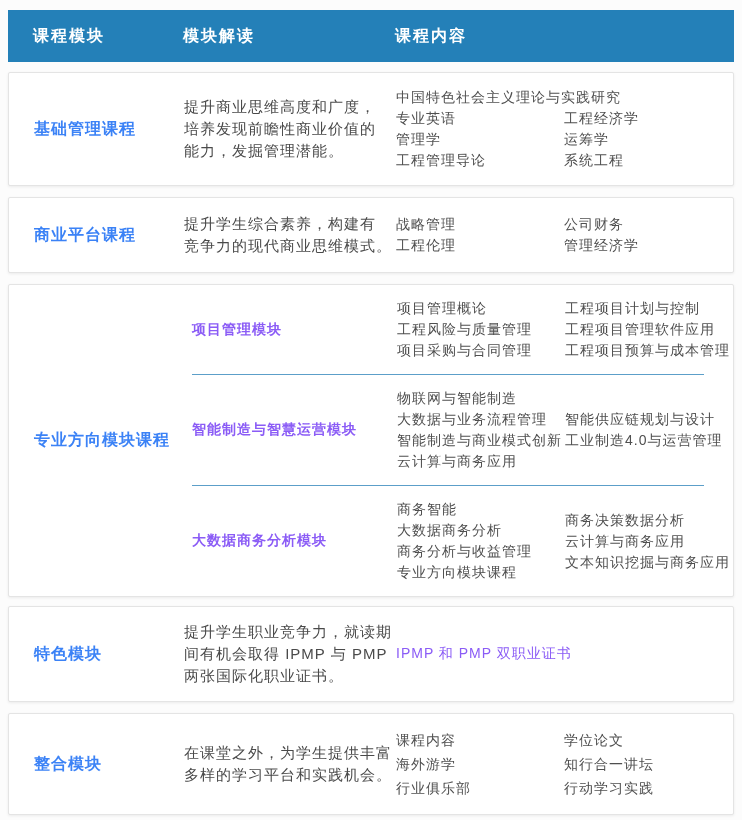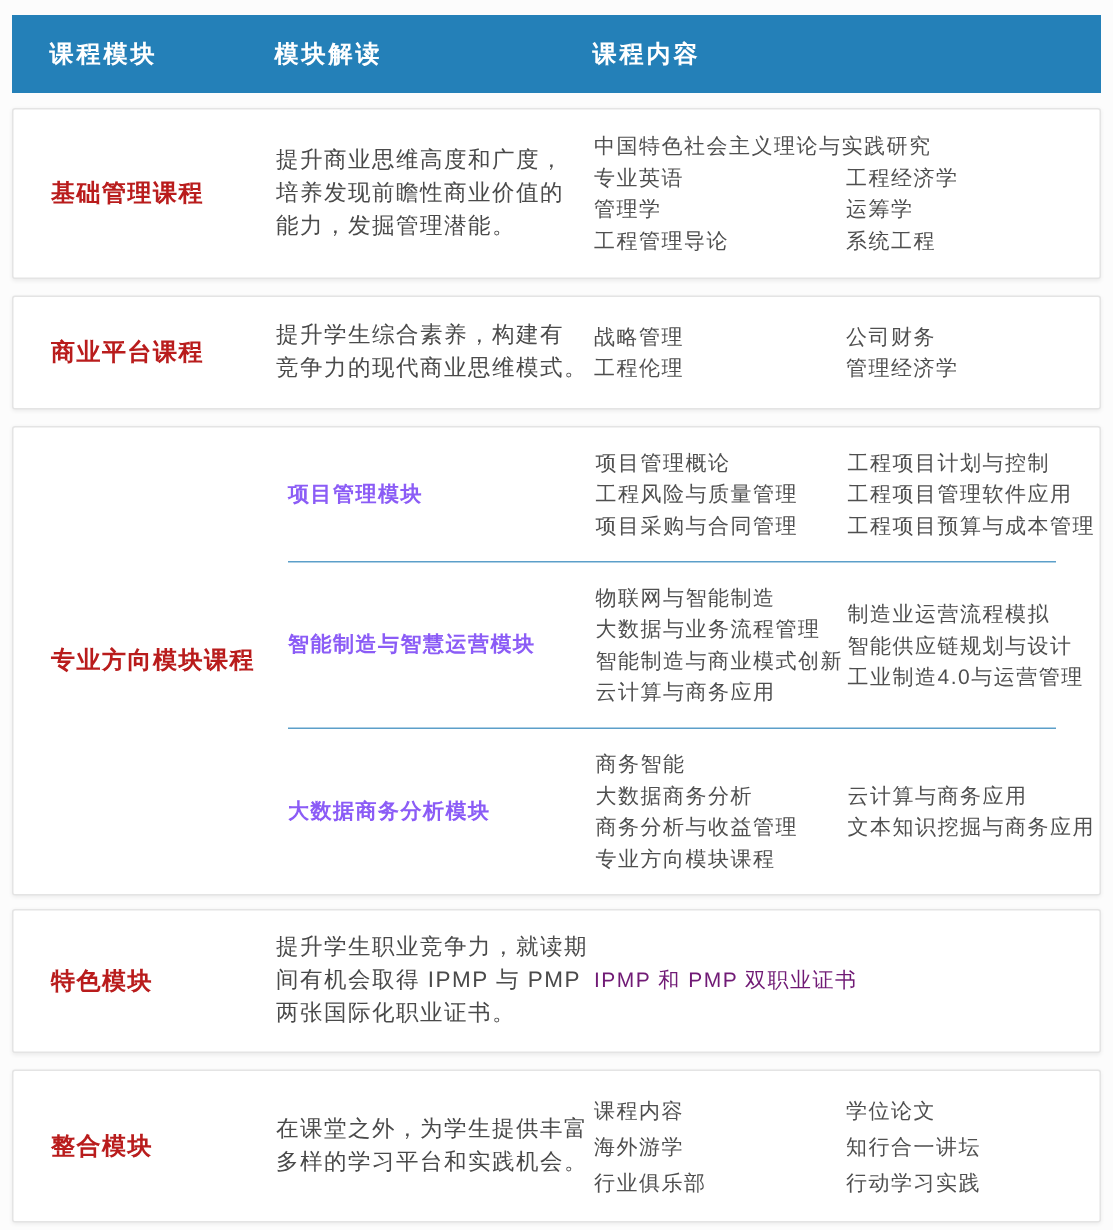--- a/index.html
+++ b/index.html
@@ -11,21 +11,21 @@
   .hdr { background:#2480B8; height:52px; display:grid;
     grid-template-columns:150px 212px 1fr; align-items:center; padding:0 25px;
     margin-bottom:10px; }
   .hdr .h-cell { color:#ffffff; font-size:16px; font-weight:bold; letter-spacing:2px; }
 
   
   .card { background:#ffffff; border:1px solid #e4e4e4; border-radius:2px;
     box-shadow:0 1px 3px rgba(0,0,0,0.07); margin-bottom:11px;
     display:grid; grid-template-columns:150px 212px 168px 1fr;
     align-items:center; padding:14px 25px; }
-  .module { color:#b91c1c; font-size:16px; font-weight:bold; letter-spacing:1px;
+  .module { color:#3b82f6; font-size:16px; font-weight:bold; letter-spacing:1px;
     white-space:nowrap; }
   .interp { color:#4a4a4a; font-size:15px; line-height:22px; letter-spacing:1px;
     padding-right:14px; }
   .interp div { white-space:nowrap; }
   .courses { color:#4f4f4f; font-size:14px; line-height:21px; letter-spacing:1px; }
   .courses .line { white-space:nowrap; min-height:21px; }
   .offset1 { margin-top:21px; }
   .align-self-start { align-self:start; }
 
   .card.r1 { min-height:113px; }
@@ -37,21 +37,21 @@
 
   
   .card.r3 { min-height:296px; grid-template-columns:150px 1fr; padding:0 25px; }
   .submods { width:100%; }
   .subrow { display:grid; grid-template-columns:205px 168px 1fr;
     align-items:center; padding:13px 0 13px 8px; }
   .subname { color:#8b5cf6; font-size:14px; font-weight:bold; letter-spacing:1px;
     white-space:nowrap; }
   .subdiv { border:0; border-top:1px solid #5C9FC9; margin:0 26px 0 8px; }
 
-  .single-content { grid-column:3 / 5; color:#701a75; font-size:14px;
+  .single-content { grid-column:3 / 5; color:#8b5cf6; font-size:14px;
     letter-spacing:1px; white-space:nowrap; }
 </style>
 </head>
 <body>
 
 <div class="page">
 
   <div class="hdr">
     <div class="h-cell">课程模块</div>
     <div class="h-cell">模块解读</div>
@@ -116,37 +116,37 @@
 
       <div class="subrow">
         <div class="subname">智能制造与智慧运营模块</div>
         <div class="courses">
           <div class="line">物联网与智能制造</div>
           <div class="line">大数据与业务流程管理</div>
           <div class="line">智能制造与商业模式创新</div>
           <div class="line">云计算与商务应用</div>
         </div>
         <div class="courses align-self-start" style="align-self:center">
-          <div class="line">制造业运营流程模拟</div>
           <div class="line">智能供应链规划与设计</div>
           <div class="line">工业制造4.0与运营管理</div>
         </div>
       </div>
 
       <hr class="subdiv">
 
       <div class="subrow">
         <div class="subname">大数据商务分析模块</div>
         <div class="courses">
           <div class="line">商务智能</div>
           <div class="line">大数据商务分析</div>
           <div class="line">商务分析与收益管理</div>
           <div class="line">专业方向模块课程</div>
         </div>
         <div class="courses align-self-start" style="align-self:center">
+          <div class="line">商务决策数据分析</div>
           <div class="line">云计算与商务应用</div>
           <div class="line">文本知识挖掘与商务应用</div>
         </div>
       </div>
 
     </div>
   </div>
 
   <div class="card r4">
     <div class="module">特色模块</div>

